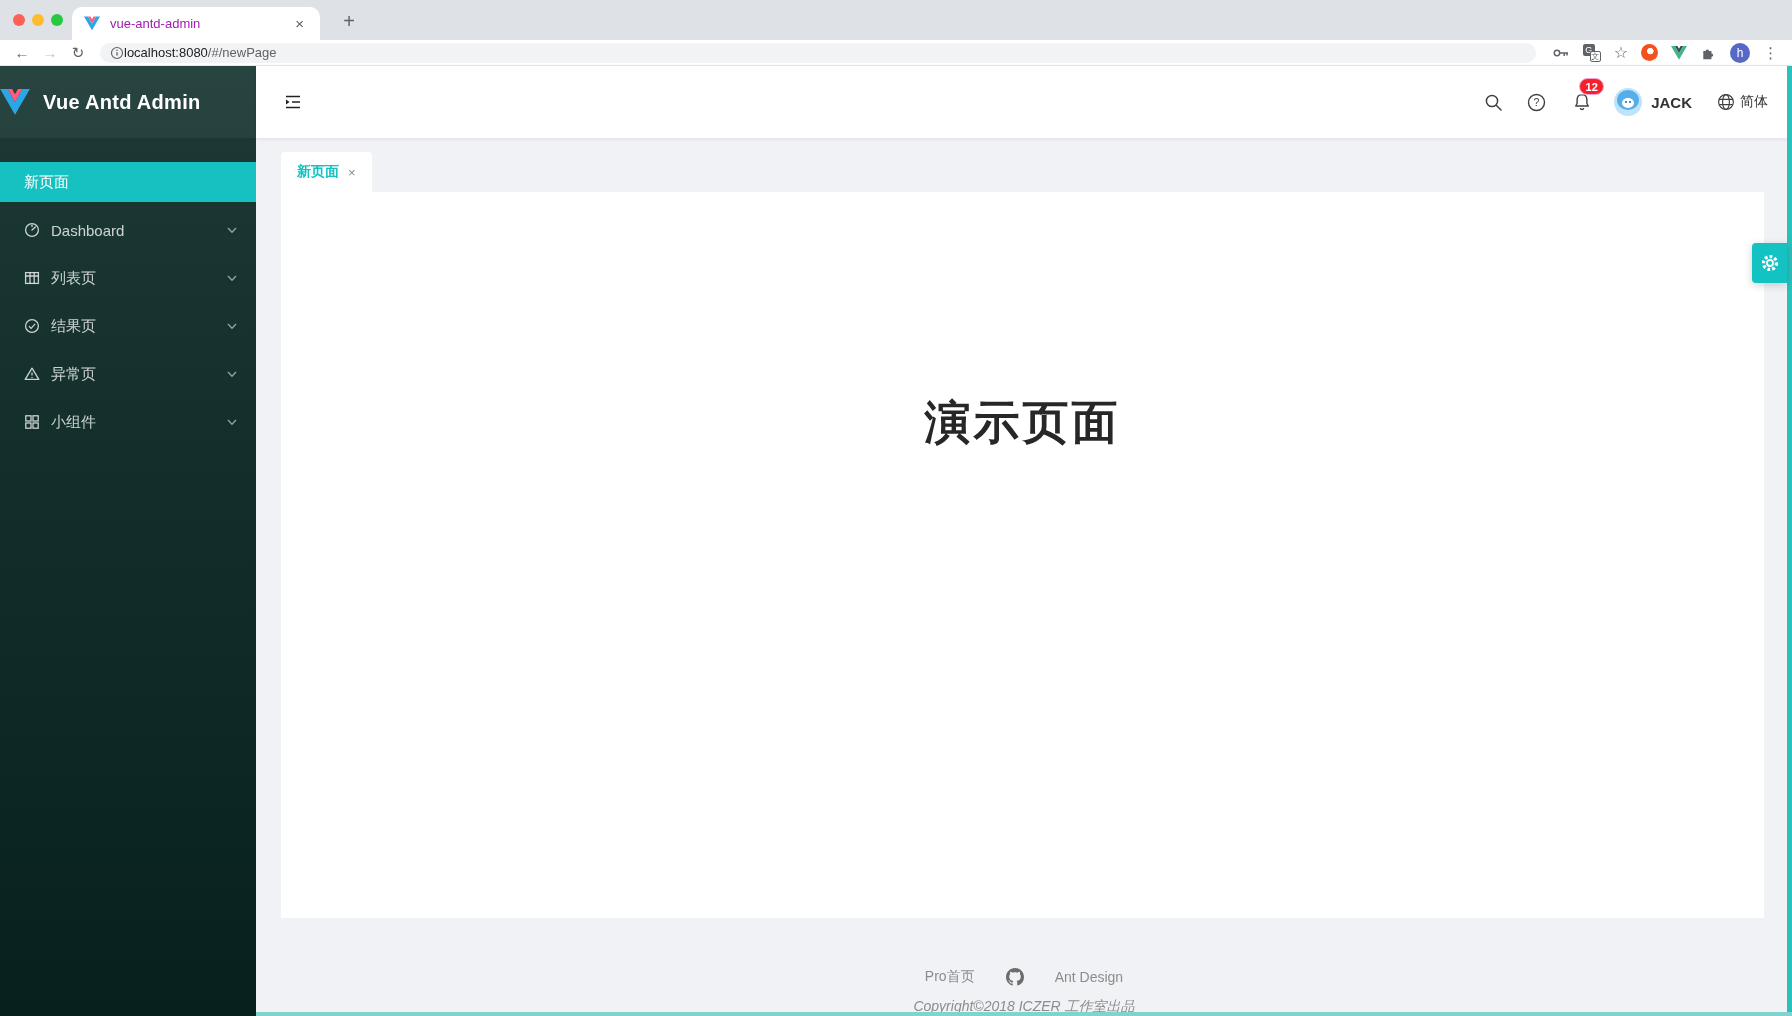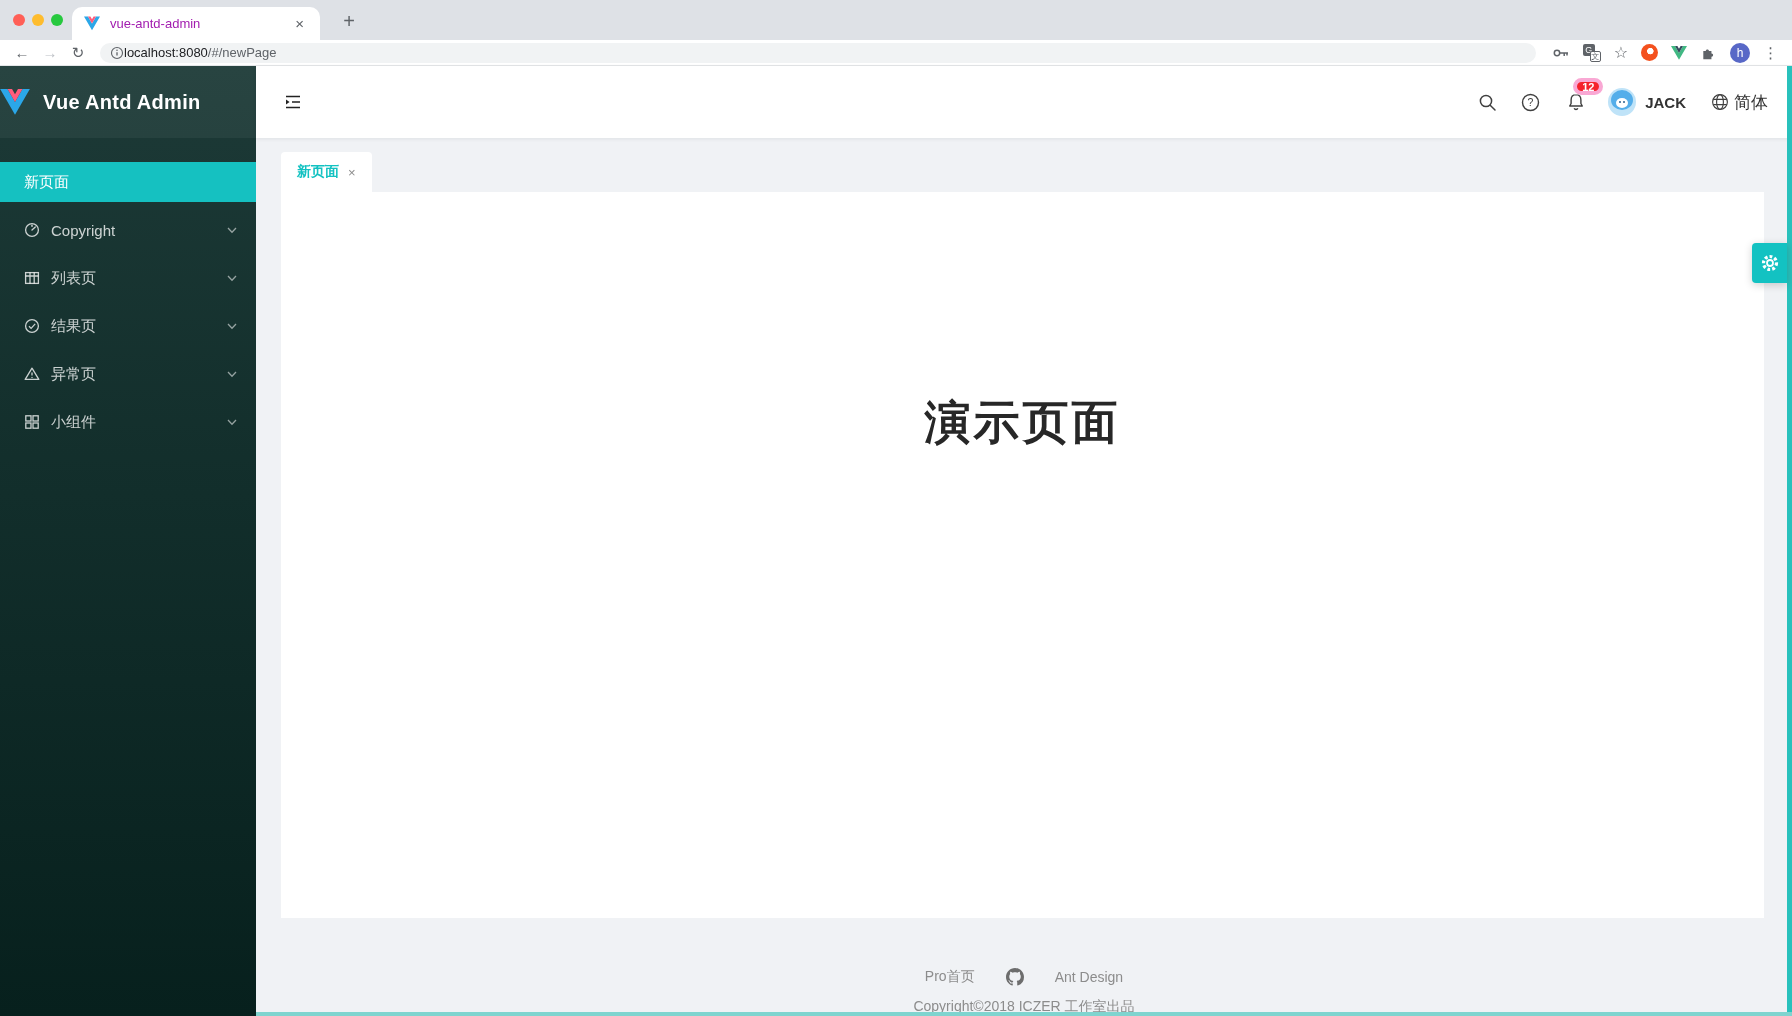--- a/index.html
+++ b/index.html
@@ -61,48 +61,48 @@
   
   .main { flex:1; background:#f0f2f5; display:flex; flex-direction:column; min-width:0; }
   .app-header { height:72px; background:#fff; display:flex; align-items:center; padding:0 24px 0 27px;
     box-shadow:0 1px 4px rgba(0,21,41,.08); position:relative; z-index:2; }
   .fold-btn { cursor:pointer; display:flex; }
   .header-right { margin-left:auto; display:flex; align-items:center; }
   .h-icon { display:flex; cursor:pointer; color:#3d3d3d; }
   .help-btn { margin-left:24px; }
   .bell-wrap { position:relative; margin-left:26px; cursor:pointer; display:flex; }
   .badge { position:absolute; top:-14px; left:7px; background:#f5222d; color:#fff; font-size:11px;
-    font-weight:bold; height:17px; min-width:25px; padding:0 5px; border-radius:9px; border:4px solid #f9a8d4;
+    font-weight:bold; height:17px; min-width:25px; padding:0 5px; border-radius:9px; border:1px solid #f9a8d4;
     display:flex; align-items:center; justify-content:center; }
   .jack-avatar { width:28px; height:28px; border-radius:50%; background:#bfe3f8; position:relative;
     overflow:hidden; margin-left:22px; cursor:pointer; flex-shrink:0; }
   .jack-hood { position:absolute; left:3px; top:2px; width:22px; height:20px; border-radius:50%; background:#54aeea; }
   .jack-face { position:absolute; left:8px; top:10px; width:12px; height:10px; border-radius:50%; background:#fff; }
   .jack-eye { position:absolute; top:13px; width:2px; height:2px; border-radius:50%; background:#2b5f8e; }
   .jack-eye.l { left:11px; } .jack-eye.r { left:15px; }
   .user-name { font-size:15px; font-weight:bold; color:#333; margin-left:9px; cursor:pointer; }
   .lang-wrap { display:flex; align-items:center; margin-left:25px; cursor:pointer; }
-  .lang-text { font-size:17px; color:#333; margin-left:5px; }
+  .lang-text { font-size:14px; color:#333; margin-left:5px; }
 
   
   .tabs-row { margin:14px 0 0 25px; height:40px; }
   .page-tab { display:inline-flex; align-items:center; height:40px; padding:0 16px; background:#fff;
     border-radius:4px 4px 0 0; cursor:pointer; }
   .page-tab-label { color:#13c2c2; font-size:14px; font-weight:bold; }
   .page-tab-close { color:#8c8c8c; font-size:13px; margin-left:9px; cursor:pointer; }
 
   
   .content-card { background:#fff; margin:0 28px 0 25px; height:726px; }
   .page-heading { padding-top:200px; text-align:center; font-size:46px; font-weight:bold; color:#272727;
     letter-spacing:3px; }
 
   
   .footer-links { display:flex; justify-content:center; align-items:center; gap:31px; margin-top:50px; }
   .footer-link { color:#8c8c8c; font-size:14px; text-decoration:none; cursor:pointer; }
-  .footer-copy { text-align:center; color:#8c8c8c; font-size:14px; margin-top:12px; }
+  .footer-copy { text-align:center; color:#8c8c8c; font-size:14px; margin-top:12px;font-style:italic; }
 
   
   .scroll-right { position:absolute; right:0; top:66px; width:5px; height:950px; background:#29c1bc; z-index:10; }
   .scroll-bottom { position:absolute; left:256px; right:0; bottom:0; height:4px; background:#7fd4cf; z-index:10; }
   .settings-btn { position:absolute; right:5px; top:243px; width:35px; height:40px; background:#13c2c2;
     border-radius:4px 0 0 4px; display:flex; align-items:center; justify-content:center; cursor:pointer;
     box-shadow:0 2px 8px rgba(0,0,0,.18); z-index:11; }
 </style>
 </head>
 <body>
@@ -177,21 +177,21 @@
       </div>
 
       <div class="menu-item">
         <span class="mi-icon">
           <svg width="16" height="16" viewBox="0 0 16 16" fill="none" stroke="currentColor" stroke-width="1.3">
             <circle cx="8" cy="8" r="6.4"></circle>
               <path d="M8 8 L11.3 5" stroke-linecap="round"></path>
               <path d="M8 3.2 v1.2" stroke-linecap="round"></path>
           </svg>
         </span>
-        <span>Copyright</span>
+        <span>Dashboard</span>
         <span class="chev">
           <svg width="12" height="12" viewBox="0 0 12 12" fill="none" stroke="currentColor" stroke-width="1.3">
               <polyline points="2,4 6,8.2 10,4"></polyline>
             </svg>
         </span>
       </div>
 
 
       <div class="menu-item">
         <span class="mi-icon">

